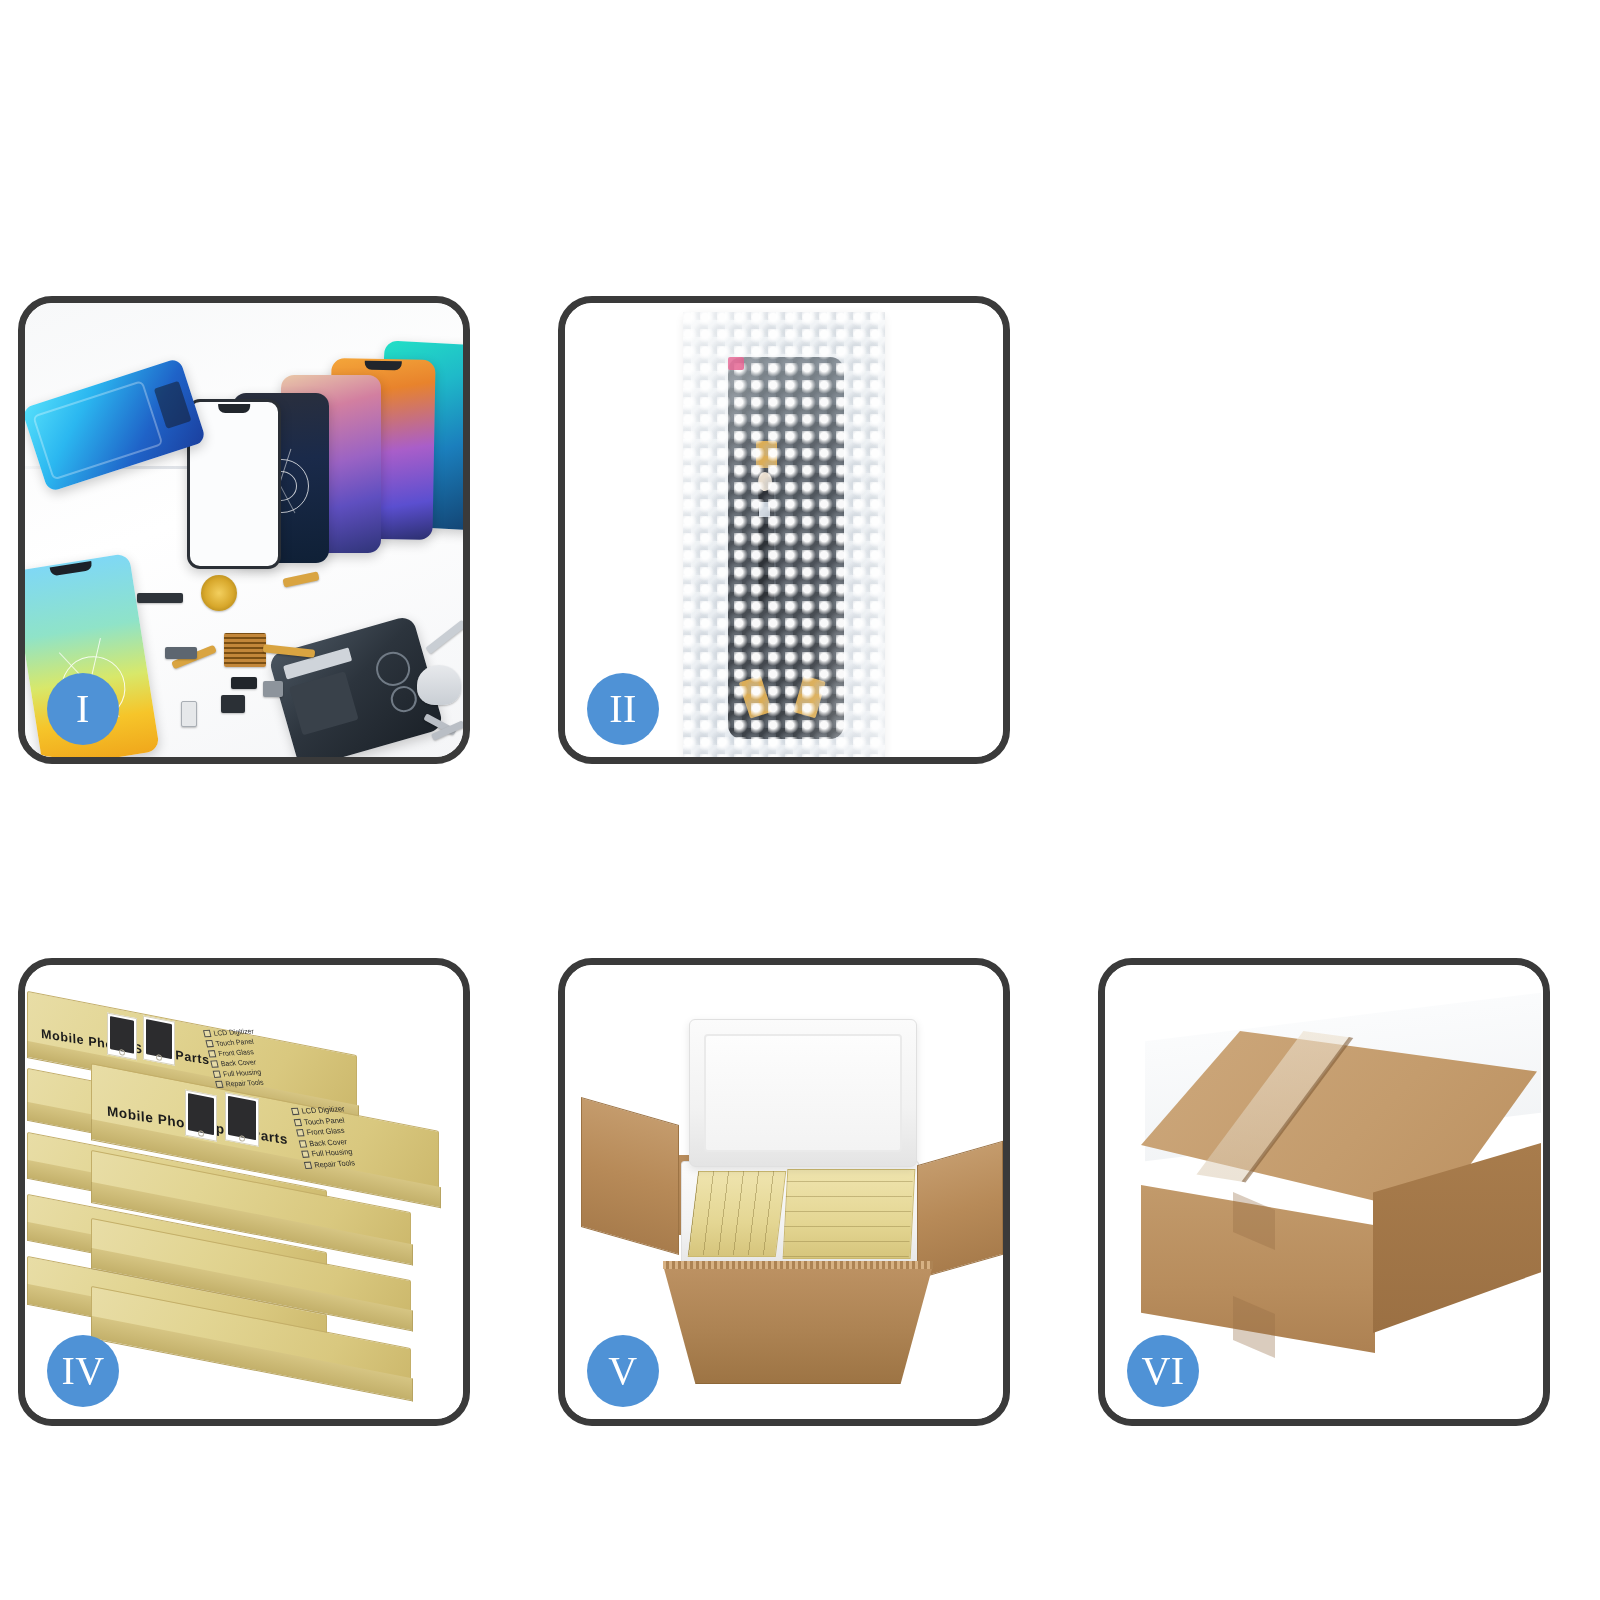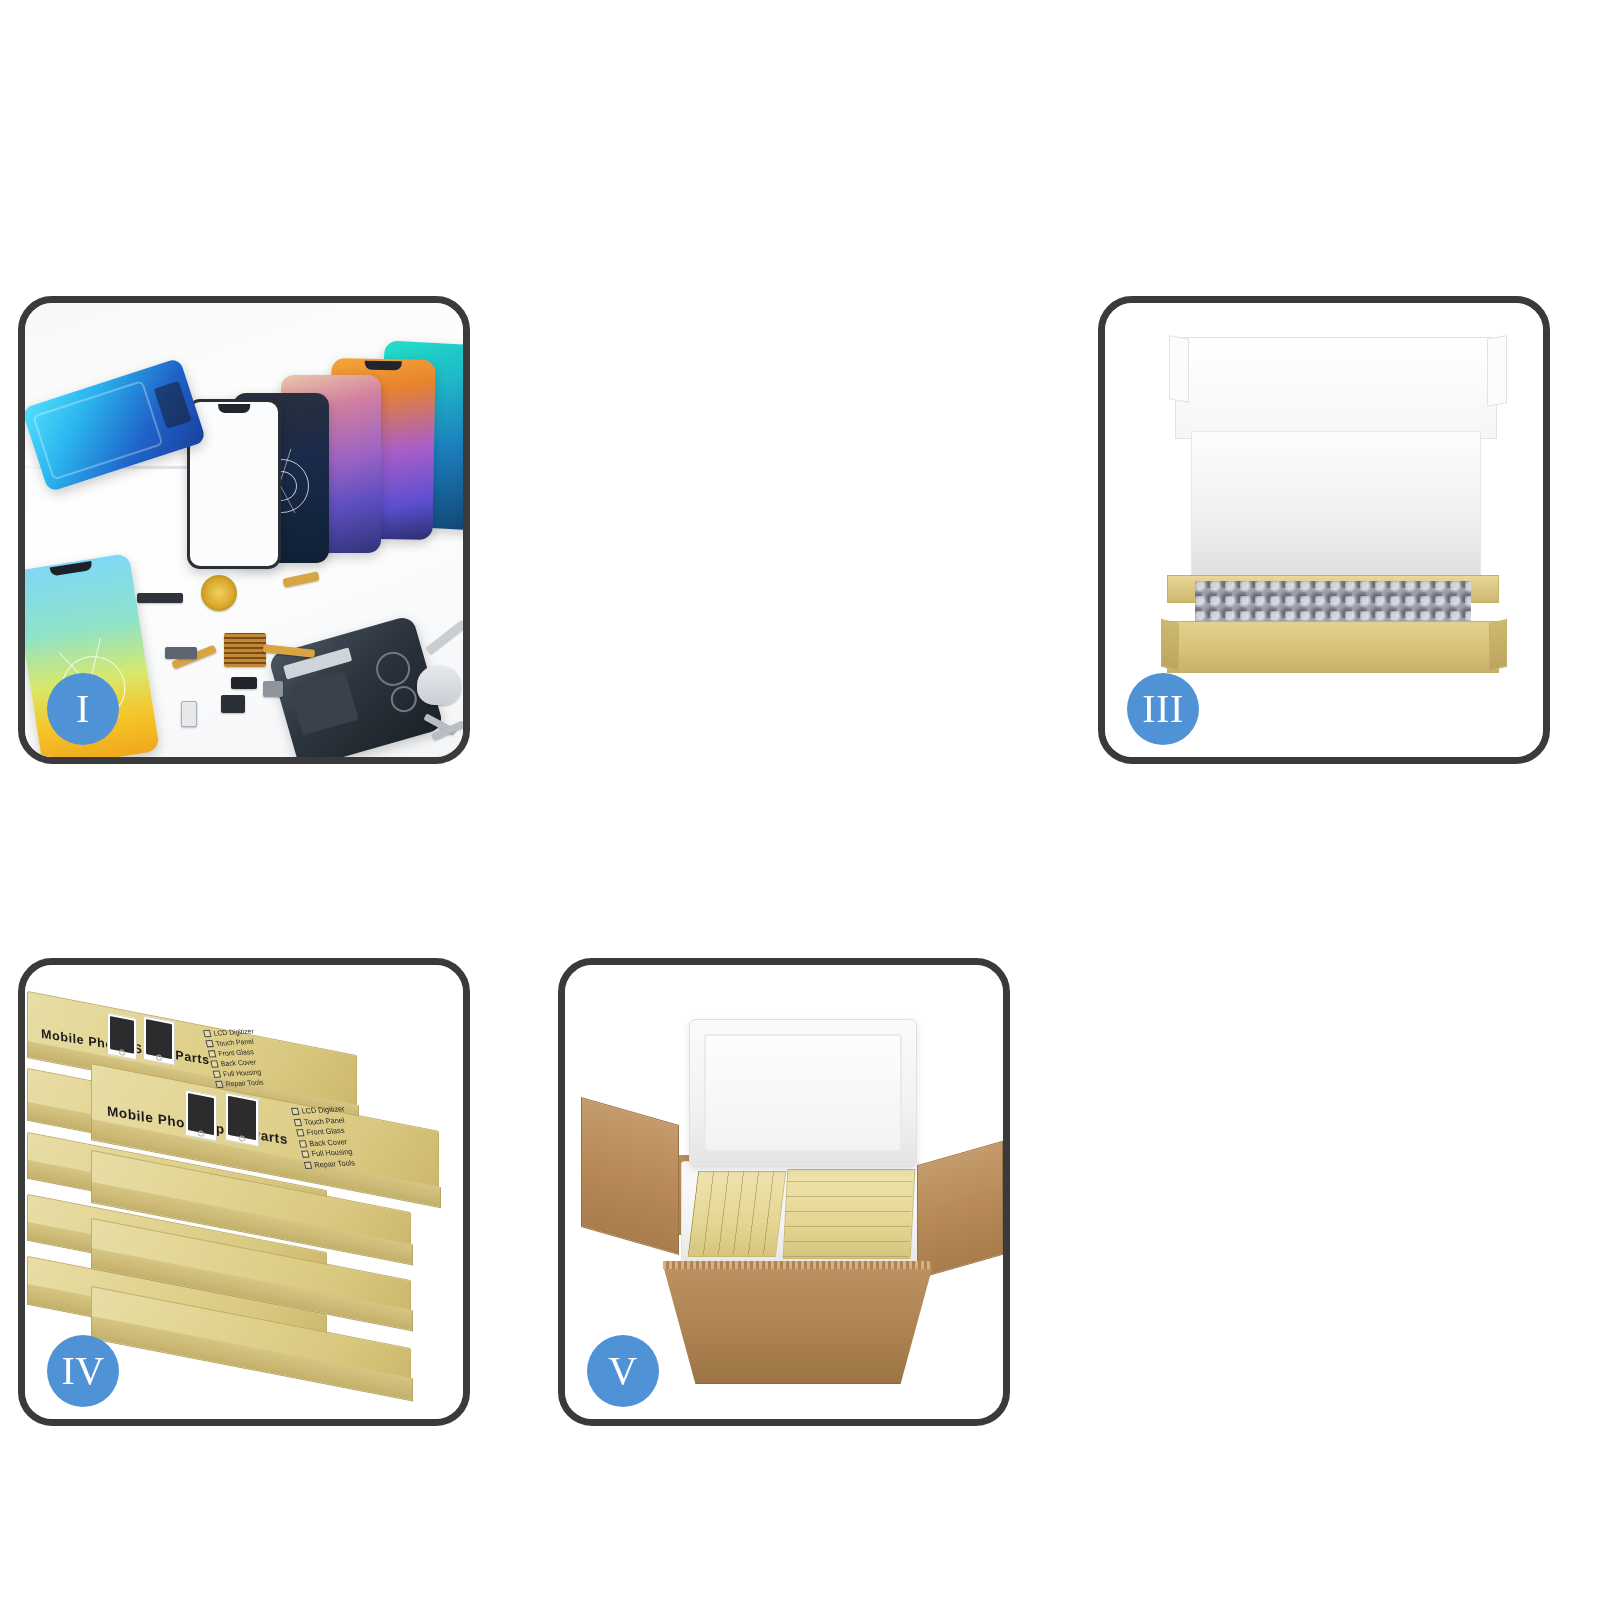--- a/index.html
+++ b/index.html
@@ -199,42 +199,40 @@
         <div class="part" style="left:156px;top:398px;width:14px;height:24px;background:#e6e8ea;border:1px solid #a9aeb4;"></div>
         <div class="part" style="left:398px;top:330px;width:46px;height:8px;background:#c9ced4;transform:rotate(-38deg);"></div>
         <div class="part" style="left:392px;top:362px;width:44px;height:40px;border-radius:50% 50% 40% 40%;
              background:linear-gradient(180deg,#e7e9ec 0%,#c9ced4 100%);"></div>
         <div class="part" style="left:398px;top:418px;width:34px;height:7px;background:#b9bec5;transform:rotate(28deg);"></div>
         <div class="part" style="left:406px;top:424px;width:34px;height:7px;background:#b9bec5;transform:rotate(-24deg);"></div>
       </div>
       <div class="badge">I</div>
     </div>
 
-
-    <div class="panel" style="left:1098px;top:296px;width:452px;height:468px;">
-      <div class="panel-inner p3">
-
-        <div class="lid-back" style="left:70px;top:34px;width:320px;height:100px;
-             background:linear-gradient(180deg,#ffffff 0%,#f6f6f5 100%);"></div>
-        <div class="lid-back" style="left:64px;top:34px;width:18px;height:62px;transform:skewY(10deg);"></div>
-        <div class="lid-back" style="left:382px;top:34px;width:18px;height:66px;transform:skewY(-10deg);"></div>
-
-        <div class="foam-sheet" style="left:86px;top:128px;width:288px;height:148px;"></div>
-
-        <div class="gold-tray" style="left:62px;top:272px;width:330px;height:26px;"></div>
-        <div class="grey-bubbles" style="left:90px;top:278px;width:276px;height:44px;"></div>
-        <div class="gold-tray" style="left:62px;top:318px;width:330px;height:50px;
-             background:linear-gradient(180deg,#e3d18f 0%,#d7c27a 55%,#c7b167 100%);"></div>
-        <div class="gold-tray" style="left:56px;top:318px;width:16px;height:46px;transform:skewY(14deg);
-             background:linear-gradient(180deg,#cdb96f 0%,#bda55f 100%);"></div>
-        <div class="gold-tray" style="left:384px;top:318px;width:16px;height:46px;transform:skewY(-14deg);
-             background:linear-gradient(180deg,#cdb96f 0%,#bda55f 100%);"></div>
+    <div class="panel" style="left:558px;top:296px;width:452px;height:468px;">
+      <div class="panel-inner p2">
+        <div class="bubblebag">
+          <div class="innerpart">
+            <div style="position:absolute;left:26%;top:26%;width:14%;height:40%;background:#11151a;opacity:.9;"></div>
+            <div style="position:absolute;left:24%;top:22%;width:18%;height:7%;background:#d9a441;border-radius:2px;"></div>
+            <div style="position:absolute;left:26%;top:30%;width:12%;height:5%;background:#e8dbc9;border-radius:50%;"></div>
+            <div style="position:absolute;left:27%;top:38%;width:9%;height:4%;background:#cfd6de;"></div>
+            <div style="position:absolute;left:14%;top:84%;width:20%;height:10%;background:#d9a441;border-radius:2px;transform:rotate(-18deg);"></div>
+            <div style="position:absolute;left:60%;top:84%;width:20%;height:10%;background:#d9a441;border-radius:2px;transform:rotate(16deg);"></div>
+          </div>
+          <div class="bubbles"></div>
+          <div class="pinkdot" style="left:22%;top:10%;"></div>
+          <div style="position:absolute;left:0;top:0;width:100%;height:100%;
+               background:linear-gradient(105deg,rgba(255,255,255,.48) 0%,rgba(255,255,255,0) 32%,rgba(255,255,255,0) 68%,rgba(255,255,255,.42) 100%);"></div>
+        </div>
       </div>
-      <div class="badge">III</div>
+      <div class="badge">II</div>
     </div>
+
 
     <div class="panel" style="left:18px;top:958px;width:452px;height:468px;">
       <div class="panel-inner p4">
         <div class="stack">
 
           <div class="gbox" style="left:2px;top:132px;width:300px;height:36px;transform:skewY(11deg);">
             <div class="top"></div>
             <div class="edge" style="top:34px;height:18px;"></div>
           </div>
           <div class="gbox" style="left:2px;top:196px;width:300px;height:30px;transform:skewY(11deg);">
@@ -375,15 +373,42 @@
 
         <div class="kraft-face" style="position:absolute;left:98px;top:300px;width:270px;height:118px;
              clip-path:polygon(0% 0%,100% 0%,88% 100%,12% 100%);border-bottom:1px solid #8d6738;"></div>
 
         <div style="position:absolute;left:98px;top:296px;width:270px;height:8px;
              background:repeating-linear-gradient(90deg,#d7b183 0 3px,#ad8353 3px 6px);"></div>
       </div>
       <div class="badge">V</div>
     </div>
 
+    <div class="panel" style="left:1098px;top:958px;width:452px;height:468px;">
+      <div class="panel-inner p6">
+
+        <div style="position:absolute;left:40px;top:52px;width:396px;height:120px;
+             background:linear-gradient(180deg,#fafbfc,#f1f3f5);transform:skewY(-7deg);opacity:.9;"></div>
+
+        <div class="c-top" style="position:absolute;left:36px;top:66px;width:396px;height:184px;
+             clip-path:polygon(25% 0%,100% 22%,74% 100%,0% 62%);border-radius:3px;"></div>
+
+        <div class="tape" style="position:absolute;left:36px;top:66px;width:396px;height:184px;
+             clip-path:polygon(41% 0%,53% 3.5%,26% 82%,14% 78%);opacity:.85;"></div>
+
+        <div style="position:absolute;left:36px;top:66px;width:396px;height:184px;
+             clip-path:polygon(52.5% 3.2%,53.6% 3.8%,26.4% 82.4%,25.4% 81.8%);background:rgba(120,84,48,.55);"></div>
+
+        <div class="c-front" style="position:absolute;left:36px;top:220px;width:234px;height:168px;
+             clip-path:polygon(0% 0%,100% 24%,100% 100%,0% 76%);"></div>
+        <div class="tab" style="position:absolute;left:128px;top:236px;width:42px;height:40px;
+             transform:skewY(23deg);"></div>
+        <div class="tab" style="position:absolute;left:128px;top:340px;width:42px;height:44px;
+             transform:skewY(23deg);"></div>
+
+        <div class="c-side" style="position:absolute;left:268px;top:178px;width:168px;height:190px;
+             clip-path:polygon(0% 26%,100% 0%,100% 68%,0% 100%);"></div>
+      </div>
+      <div class="badge">VI</div>
+    </div>
 
   </div>
 </div>
 
 </body></html>

